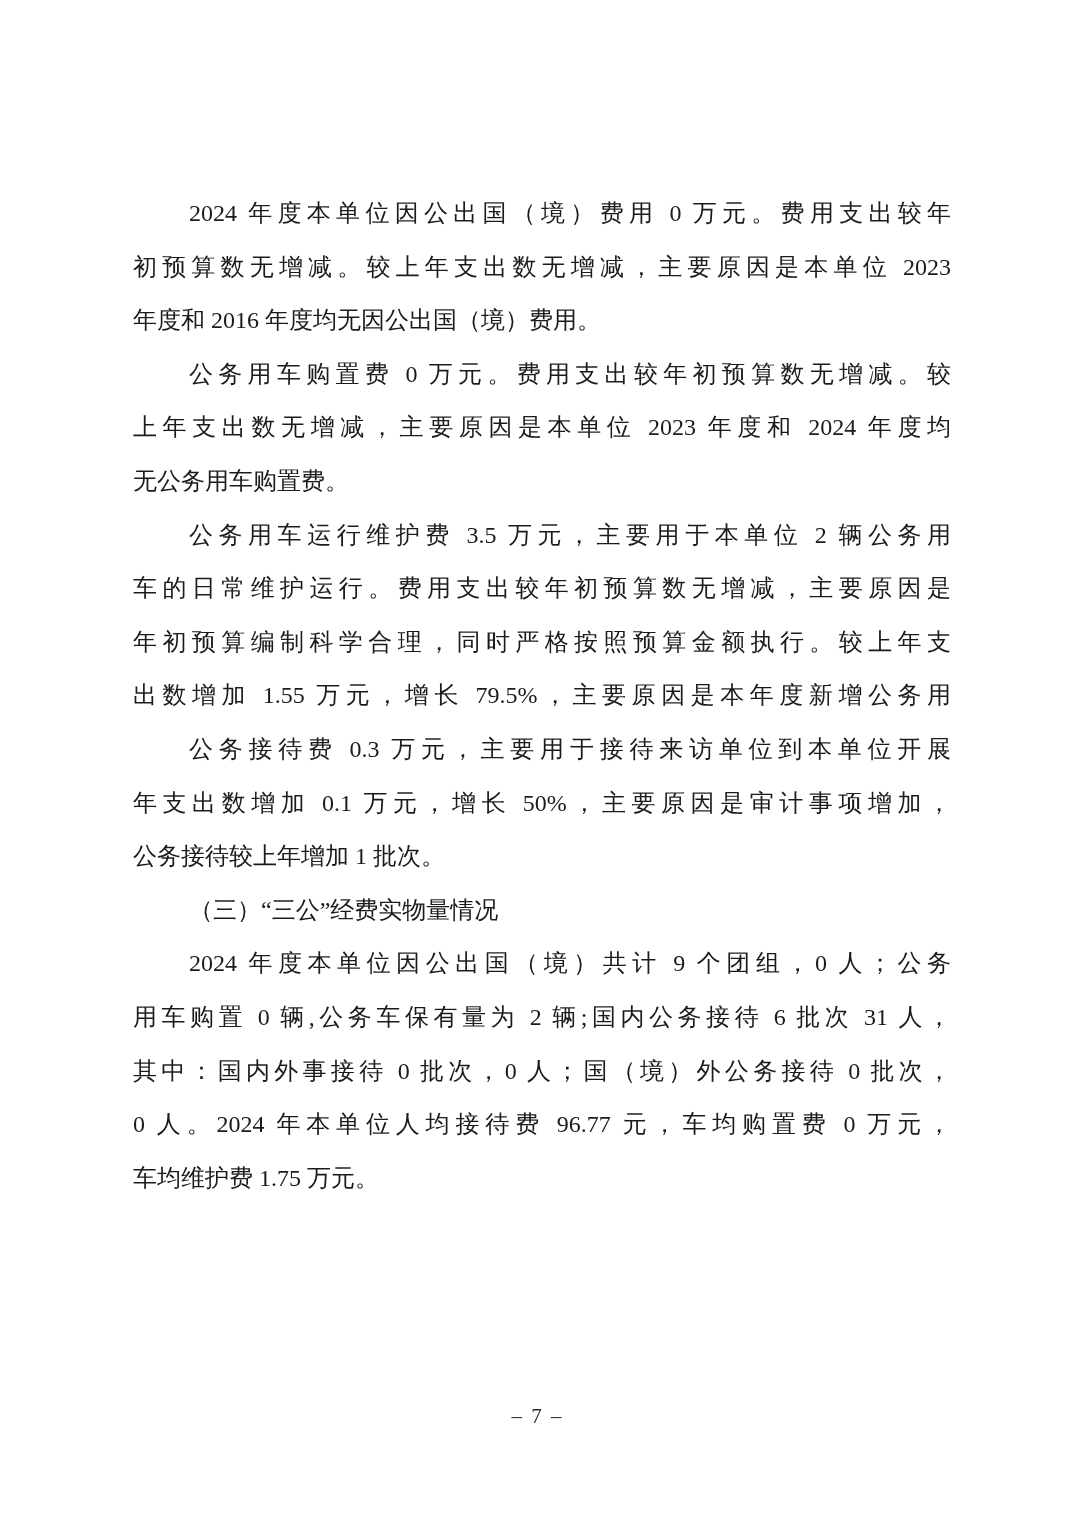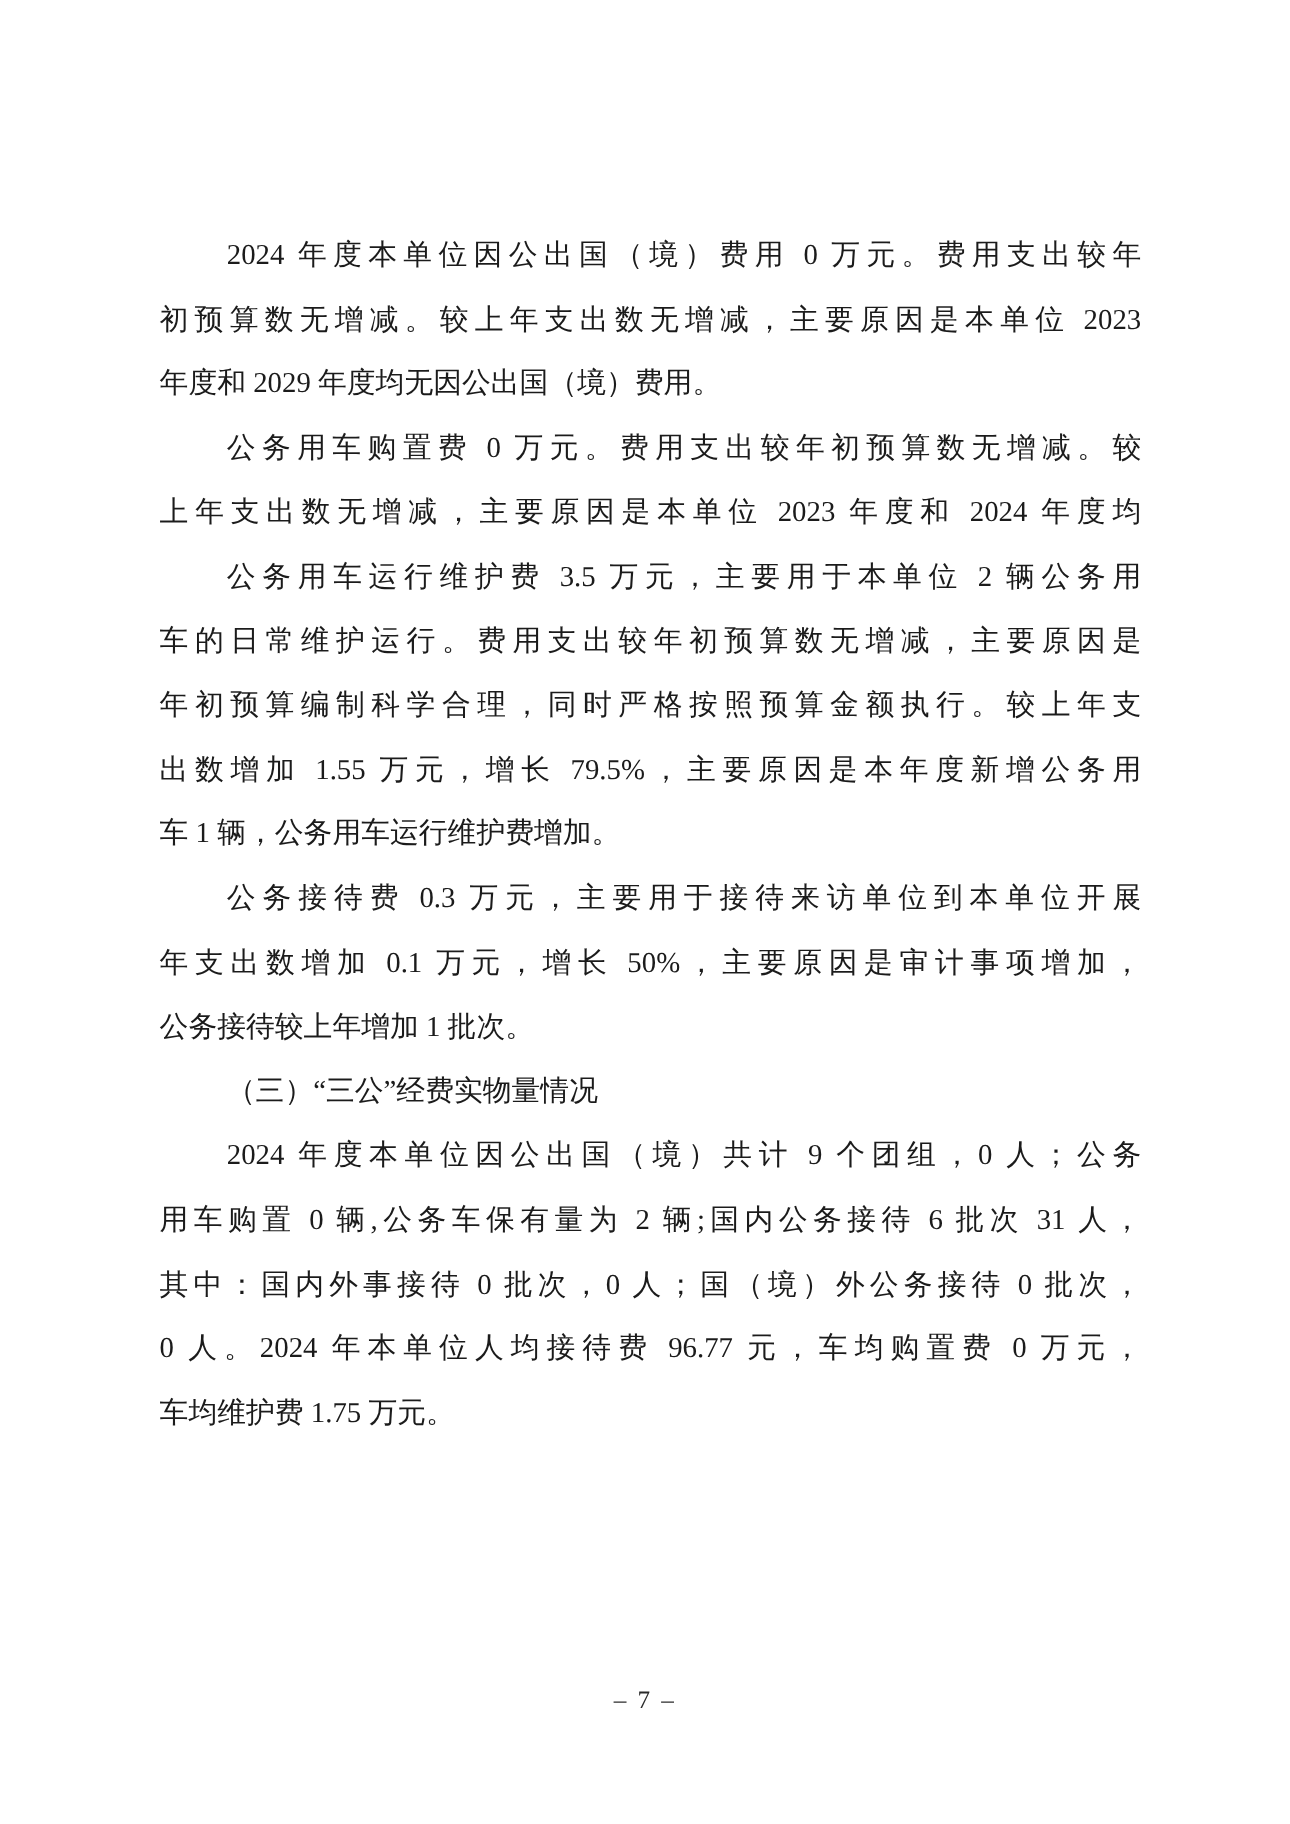--- a/index.html
+++ b/index.html
@@ -64,32 +64,32 @@
   }
 </style>
 </head>
 <body>
 
 <div class="page">
   <div class="doc-body">
       <div class="para body">
         <div class="line first">2024 年度本单位因公出国（境）费用 0 万元。费用支出较年</div>
         <div class="line">初预算数无增减。较上年支出数无增减，主要原因是本单位 2023</div>
-        <div class="line lastline">年度和 2029 年度均无因公出国（境）费用。</div>
+        <div class="line lastline">年度和 2016 年度均无因公出国（境）费用。</div>
       </div>
       <div class="para body">
         <div class="line first">公务用车购置费 0 万元。费用支出较年初预算数无增减。较</div>
         <div class="line">上年支出数无增减，主要原因是本单位 2023 年度和 2024 年度均</div>
+        <div class="line lastline">无公务用车购置费。</div>
       </div>
       <div class="para body">
         <div class="line first">公务用车运行维护费 3.5 万元，主要用于本单位 2 辆公务用</div>
         <div class="line">车的日常维护运行。费用支出较年初预算数无增减，主要原因是</div>
         <div class="line">年初预算编制科学合理，同时严格按照预算金额执行。较上年支</div>
         <div class="line">出数增加 1.55 万元，增长 79.5%，主要原因是本年度新增公务用</div>
-        <div class="line lastline">车 1 辆，公务用车运行维护费增加。</div>
       </div>
       <div class="para body">
         <div class="line first">公务接待费 0.3 万元，主要用于接待来访单位到本单位开展</div>
         <div class="line">年支出数增加 0.1 万元，增长 50%，主要原因是审计事项增加，</div>
         <div class="line lastline">公务接待较上年增加 1 批次。</div>
       </div>
       <div class="para heading">
         <div class="line first lastline">（三）“三公”经费实物量情况</div>
       </div>
       <div class="para body">

